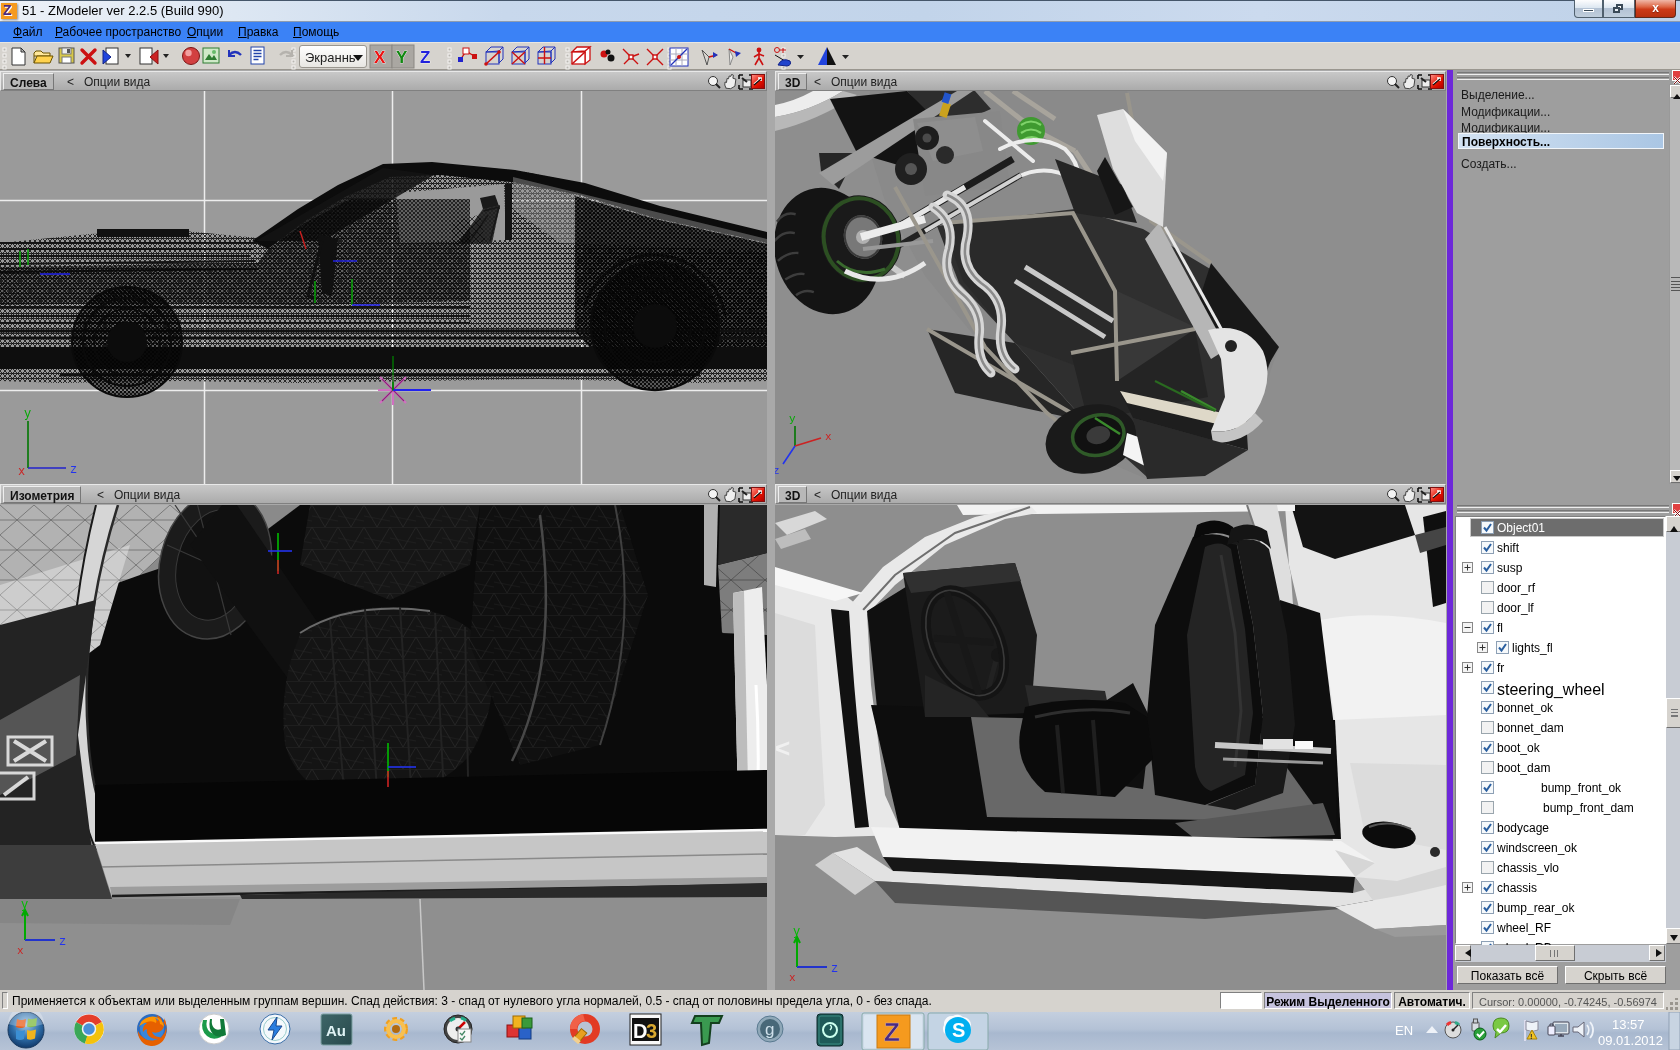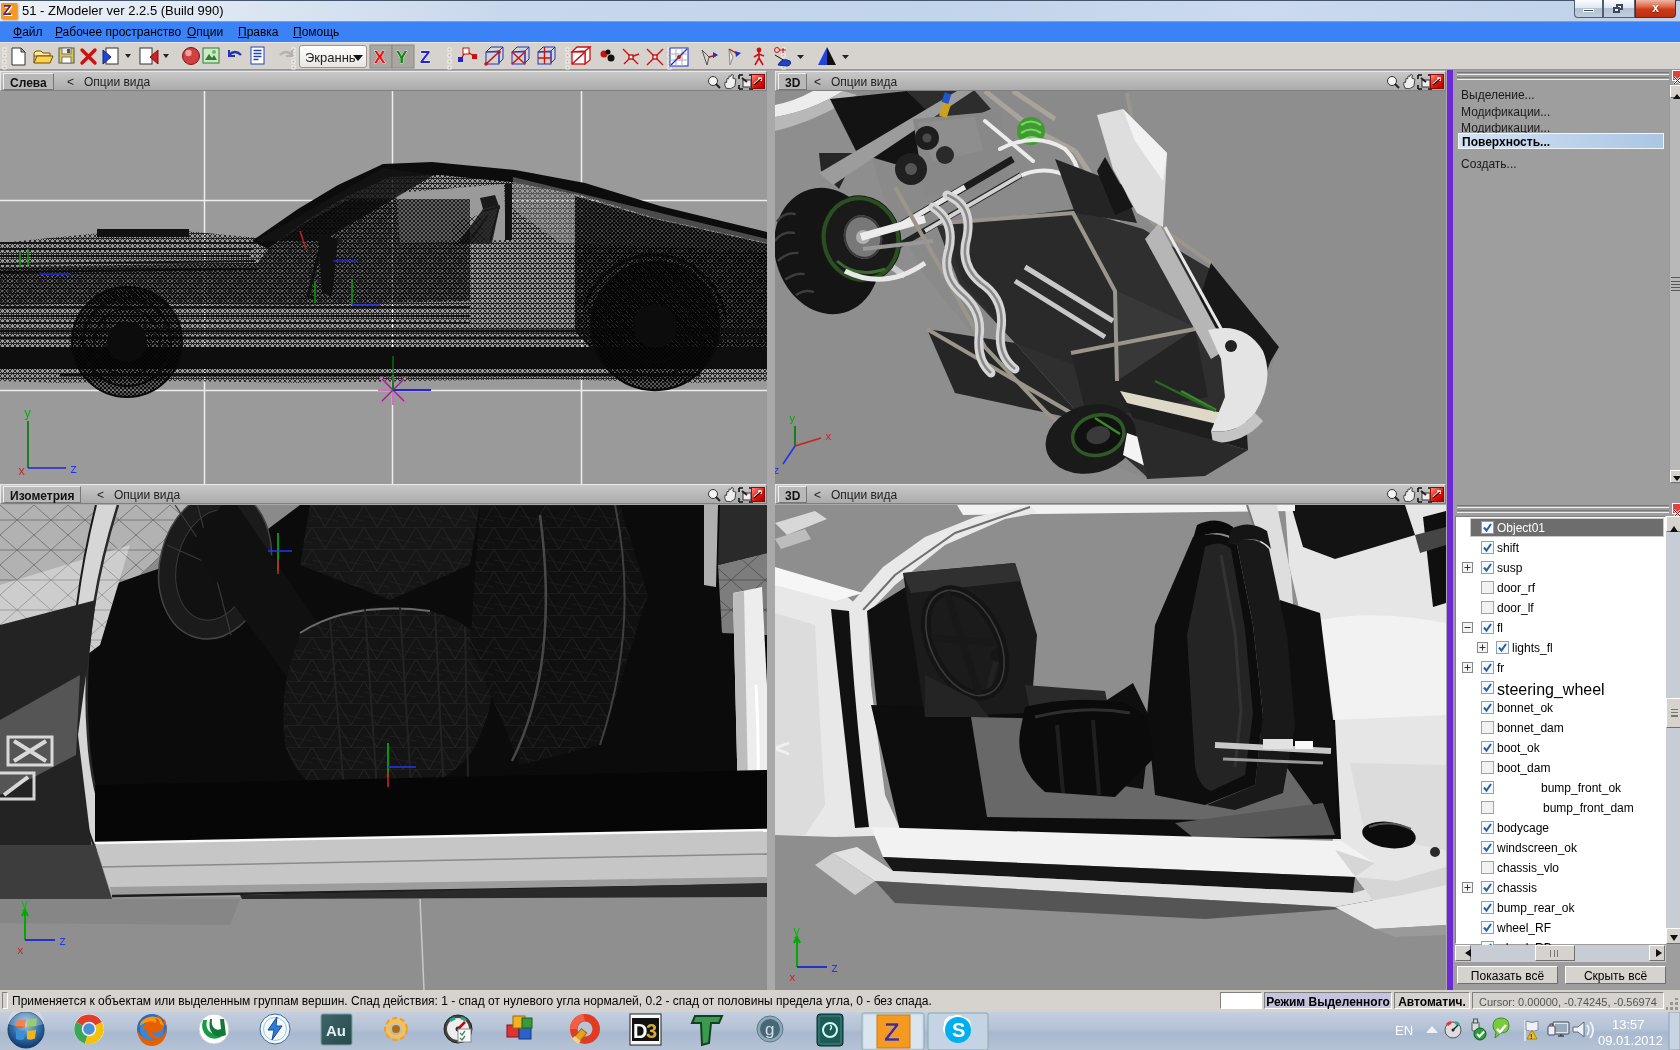--- a/index.html
+++ b/index.html
@@ -954,21 +954,21 @@
           </div>
         </div>
   </div>
 
   <div class="abs raised" style="left:4px;top:896px;width:101px;height:18px;background:#d6d3ce;text-align:center;font-size:12px;color:#000;padding-top:2px;">Показать всё</div>
   <div class="abs raised" style="left:112px;top:896px;width:101px;height:18px;background:#d6d3ce;text-align:center;font-size:12px;color:#000;padding-top:2px;">Скрыть всё</div>
  </div>
 </div>
 <div id="statusbar">
  <div class="abs sunken" style="left:2px;top:2px;width:6px;height:17px;background:#d6d3ce;"></div>
- <div class="abs" style="left:12px;top:4px;color:#000;">Применяется к объектам или выделенным группам вершин. Спад действия: 1 - спад от нулевого угла нормалей, 0.2 - спад от половины предела угла, 0 - без спада.</div>
+ <div class="abs" style="left:12px;top:4px;color:#000;">Применяется к объектам или выделенным группам вершин. Спад действия: 3 - спад от нулевого угла нормалей, 0.5 - спад от половины предела угла, 0 - без спада.</div>
  <div class="abs sunken" style="left:1220px;top:2px;width:42px;height:17px;background:#fff;"></div>
  <div class="abs sunken" style="left:1264px;top:2px;width:128px;height:17px;background:#c6c3de;text-align:center;font-weight:bold;padding-top:2px;color:#000;">Режим Выделенного</div>
  <div class="abs sunken" style="left:1394px;top:2px;width:76px;height:17px;background:#d6d3ce;text-align:center;font-weight:bold;padding-top:2px;color:#000;">Автоматич.</div>
  <div class="abs sunken" style="left:1472px;top:2px;width:192px;height:17px;background:#d6d3ce;padding:3px 0 0 6px;color:#555;font-size:11px;">Cursor: 0.00000, -0.74245, -0.56974</div>
  <svg class="abs" style="left:1666px;top:8px;" width="13" height="13">
       <g fill="#9a968f">
         <rect x="9" y="9" width="3" height="3"></rect>
         <rect x="9" y="4" width="3" height="3"></rect>
         <rect x="4" y="9" width="3" height="3"></rect>
         <rect x="9" y="-1" width="3" height="3"></rect>

